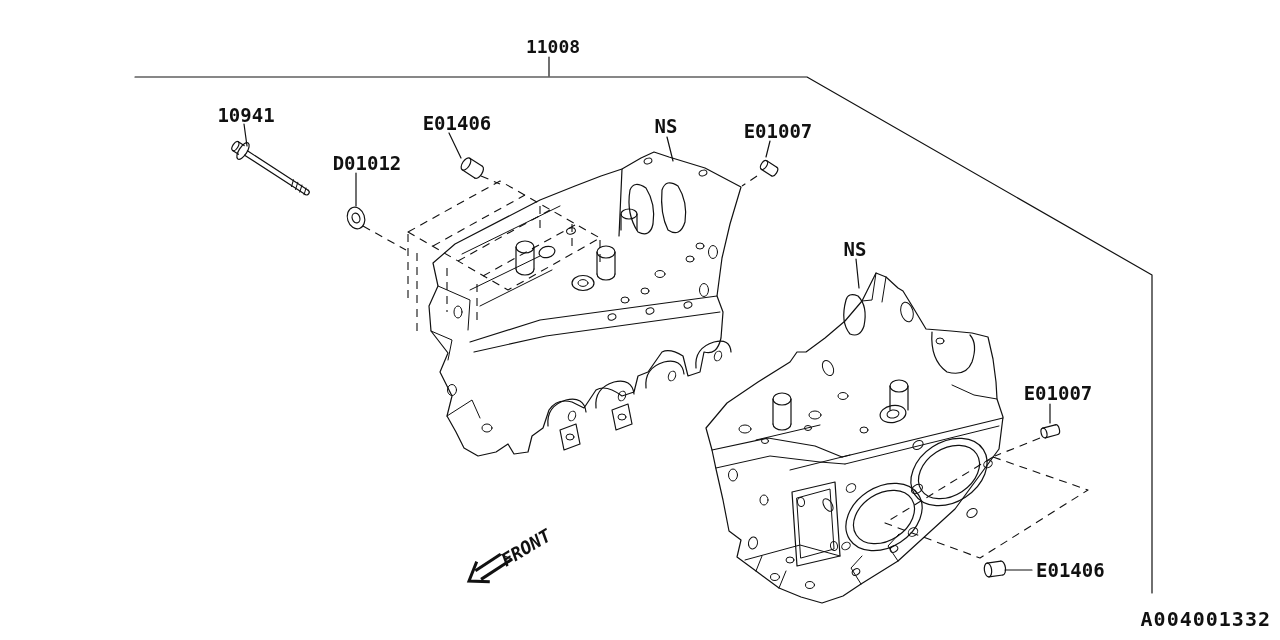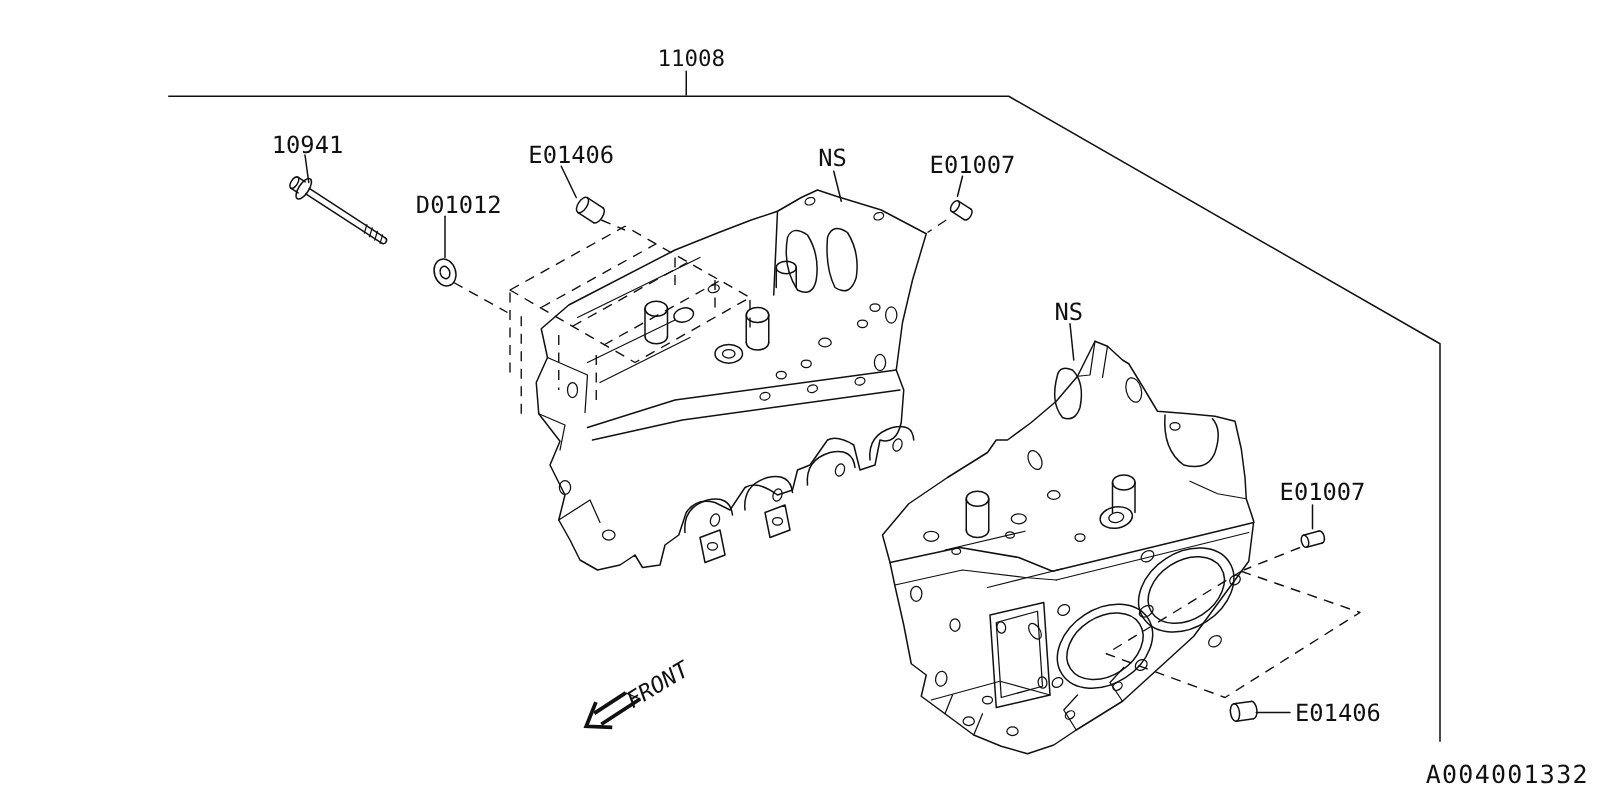--- a/index.html
+++ b/index.html
@@ -1,17 +1,17 @@
 <!DOCTYPE html>
 <html><head>
 <meta charset="utf-8">
 <style>
   html,body{margin:0;padding:0;background:#fff;}
   .stage{position:relative;width:1280px;height:640px;background:#fff;overflow:hidden;
-         font-family:"DejaVu Sans Mono", monospace;}
+         font-family:"DejaVu Sans Mono", monospace;font-weight:bold;}
   svg{display:block;}
   .ln{stroke:#111;stroke-width:1.2;fill:none;stroke-linejoin:round;stroke-linecap:round;}
   .lnthin{stroke:#111;stroke-width:1;fill:none;stroke-linejoin:round;stroke-linecap:round;}
   .dash{stroke:#111;stroke-width:1.1;fill:none;stroke-dasharray:8 6;stroke-linejoin:round;}
   .lbl{fill:#111;font-family:"DejaVu Sans Mono", monospace;font-size:19px;}
   .lbl-sm{fill:#111;font-family:"DejaVu Sans Mono", monospace;font-size:18px;}
   .code{fill:#111;font-family:"DejaVu Sans Mono", monospace;font-size:20px;letter-spacing:1px;}
   .front{fill:#111;font-family:"DejaVu Sans Mono", monospace;font-size:18px;font-style:italic;}
   .arrow{stroke:#111;stroke-width:3;fill:none;stroke-linejoin:miter;stroke-linecap:butt;}
 </style>

